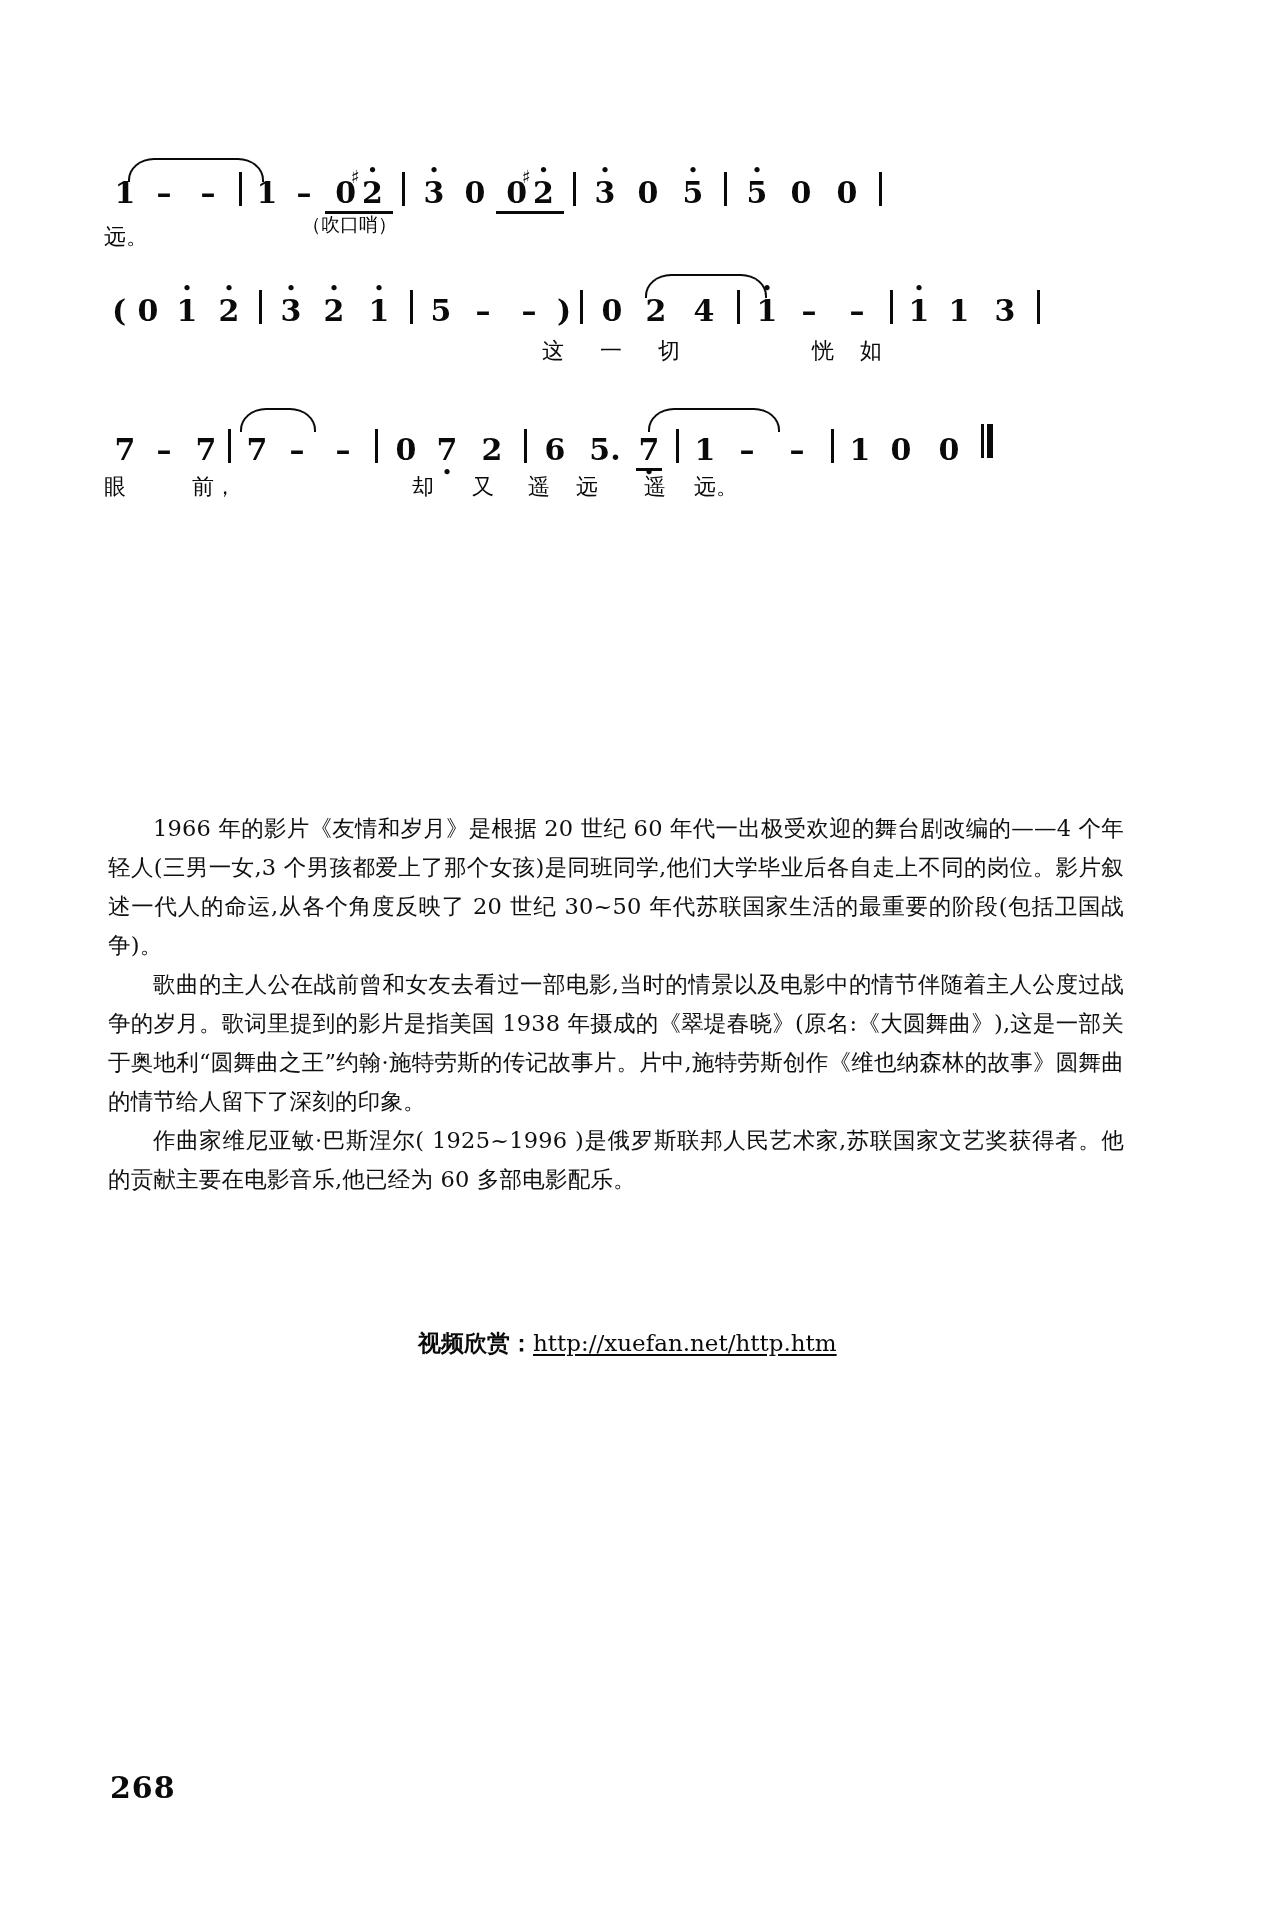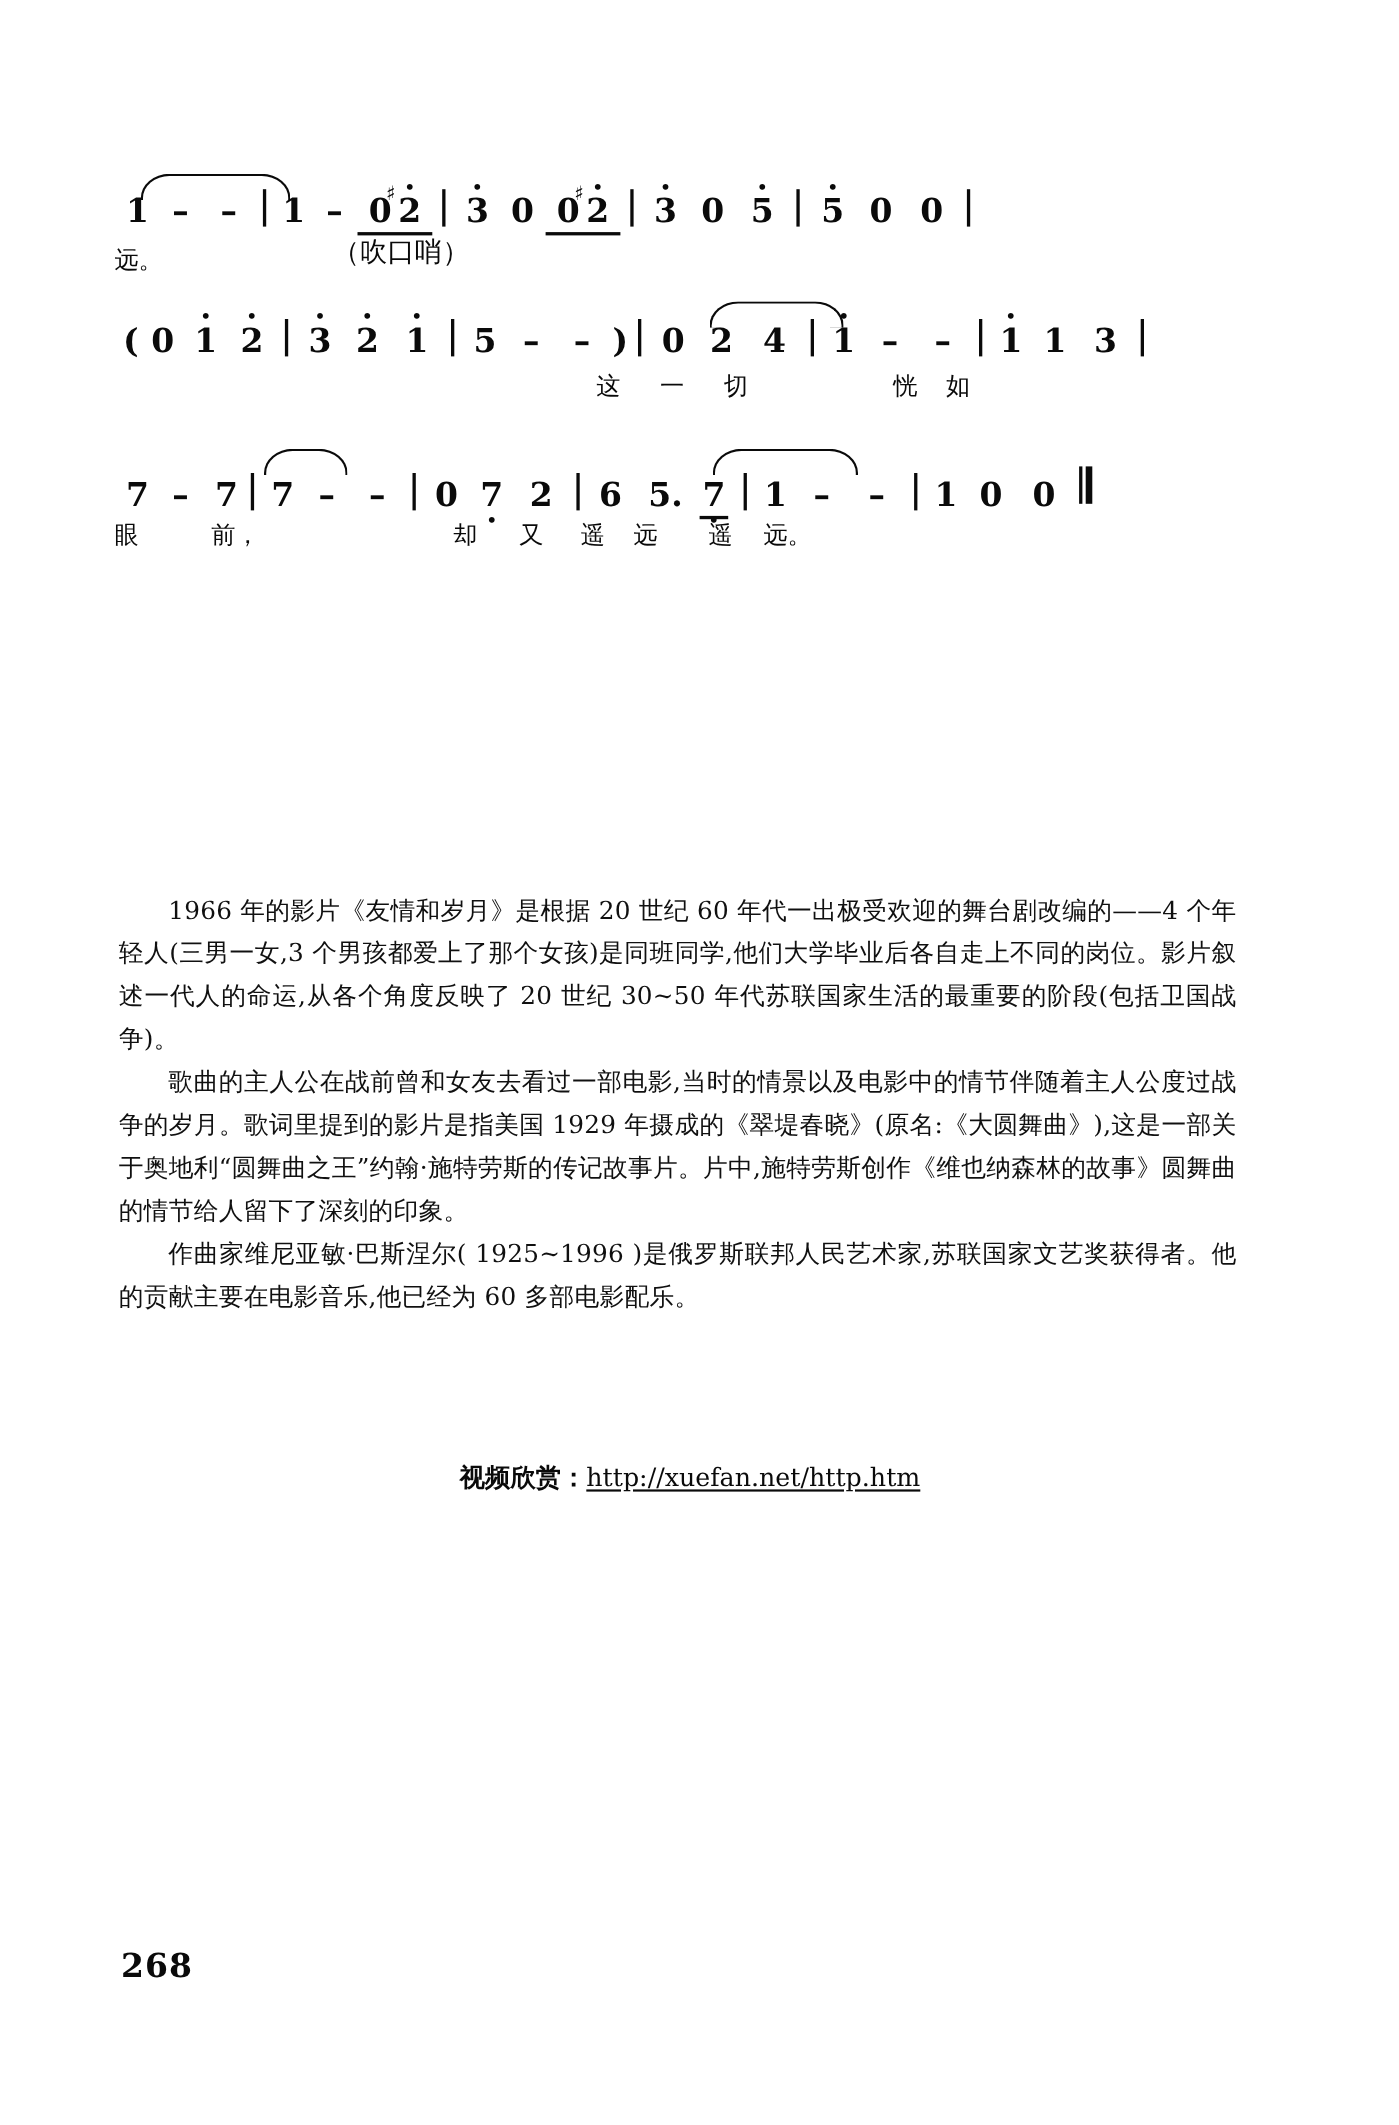--- a/index.html
+++ b/index.html
@@ -133,21 +133,21 @@
     border-bottom: none;
     border-left-color: #0a0a0a;
     border-right-color: #0a0a0a;
     border-top-left-radius: 26px 22px;
     border-top-right-radius: 26px 22px;
     height: 22px;
   }
   .annot {
     position: absolute;
     font-family: Liberation Mono, monospace;
-    font-size: 25px;
+    font-size: 19px;
     white-space: nowrap;
   }
   .lyr {
     position: absolute;
     font-family: "DejaVu Sans", "Liberation Sans", sans-serif;
     font-size: 22px;
     white-space: nowrap;
   }
 
   
@@ -313,21 +313,21 @@
       <div class="lyr" style="left:472px; top:472px;">又</div>
       <div class="lyr" style="left:528px; top:472px;">遥</div>
       <div class="lyr" style="left:576px; top:472px;">远</div>
       <div class="lyr" style="left:644px; top:472px;">遥</div>
       <div class="lyr" style="left:694px; top:472px;">远。</div>
     </div>
   </div>
 
   <div class="prose">
     <p>1966 年的影片《友情和岁月》是根据 20 世纪 60 年代一出极受欢迎的舞台剧改编的——4 个年轻人(三男一女,3 个男孩都爱上了那个女孩)是同班同学,他们大学毕业后各自走上不同的岗位。影片叙述一代人的命运,从各个角度反映了 20 世纪 30~50 年代苏联国家生活的最重要的阶段(包括卫国战争)。</p>
-    <p>歌曲的主人公在战前曾和女友去看过一部电影,当时的情景以及电影中的情节伴随着主人公度过战争的岁月。歌词里提到的影片是指美国 1929 年摄成的《翠堤春晓》(原名:《大圆舞曲》),这是一部关于奥地利“圆舞曲之王”约翰·施特劳斯的传记故事片。片中,施特劳斯创作《维也纳森林的故事》圆舞曲的情节给人留下了深刻的印象。</p>
+    <p>歌曲的主人公在战前曾和女友去看过一部电影,当时的情景以及电影中的情节伴随着主人公度过战争的岁月。歌词里提到的影片是指美国 1938 年摄成的《翠堤春晓》(原名:《大圆舞曲》),这是一部关于奥地利“圆舞曲之王”约翰·施特劳斯的传记故事片。片中,施特劳斯创作《维也纳森林的故事》圆舞曲的情节给人留下了深刻的印象。</p>
     <p>作曲家维尼亚敏·巴斯涅尔( 1925~1996 )是俄罗斯联邦人民艺术家,苏联国家文艺奖获得者。他的贡献主要在电影音乐,他已经为 60 多部电影配乐。</p>
   </div>
 
   <div class="video-line">
     <span class="label">视频欣赏：</span><span class="url">http://xuefan.net/http.htm</span>
   </div>
 
   <div class="page-number">268</div>
 
 </div>

